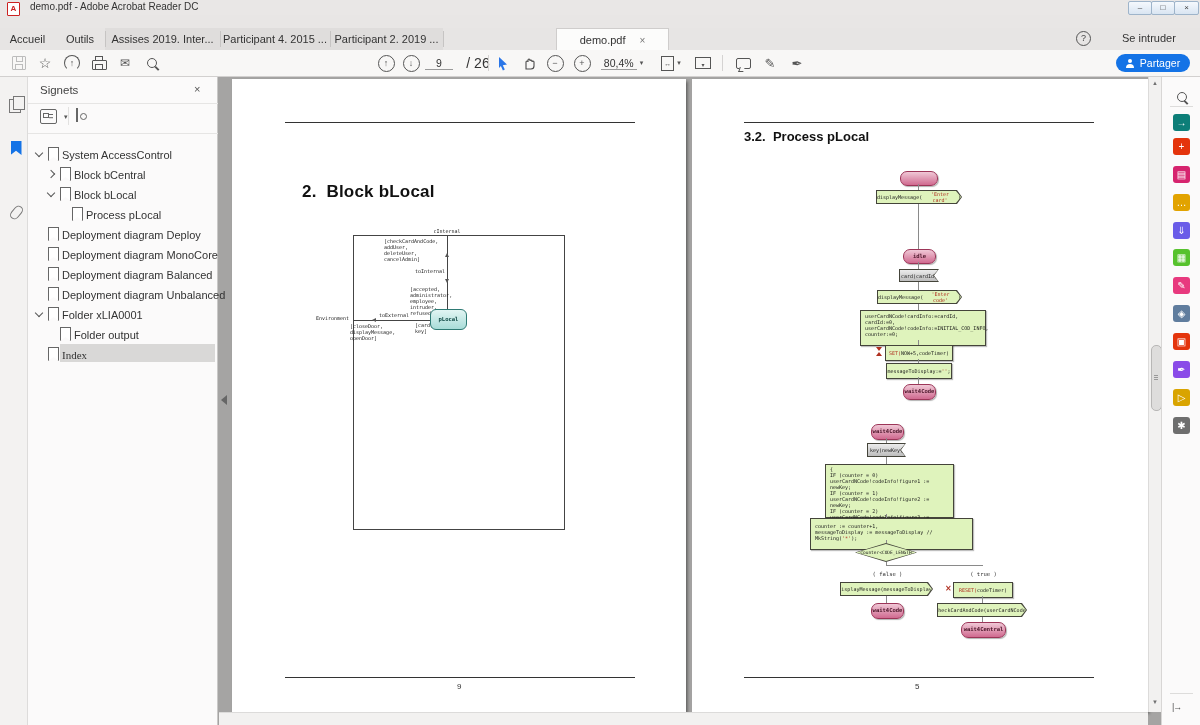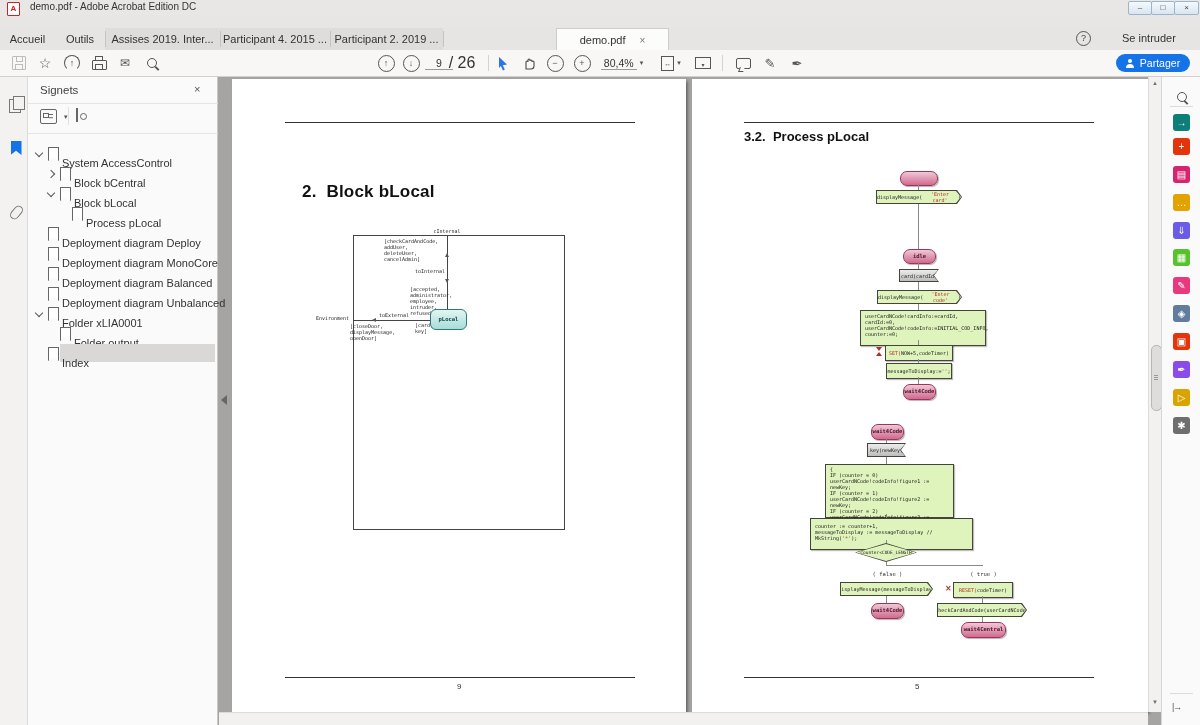--- a/index.html
+++ b/index.html
@@ -73,21 +73,21 @@
   .optico{position:relative;width:15px;height:13px;border:1.2px solid #666;border-radius:2px;}
   .optico::before{content:"";position:absolute;left:2px;top:3px;width:4px;height:3px;border:1px solid #666;}
   .optico::after{content:"";position:absolute;left:8px;top:3.5px;width:4px;height:1.2px;background:#666;box-shadow:0 3.2px 0 #666;}
   .bmsearch{position:relative;width:10px;height:13px;border:1.2px solid #666;}
   .bmsearch::after{content:"";position:absolute;left:3px;top:4px;width:5px;height:5px;border:1.2px solid #666;border-radius:50%;background:#fbfafa;}
   .brow{position:absolute;left:0;width:190px;height:18px;}
   .chevd{position:absolute;width:5px;height:5px;border-right:1.3px solid #555;border-bottom:1.3px solid #555;transform:rotate(45deg);top:5px;}
   .chevr{position:absolute;width:5px;height:5px;border-right:1.3px solid #555;border-bottom:1.3px solid #555;transform:rotate(-45deg);top:6px;}
   .bmico{position:absolute;top:2px;width:9px;height:12px;background:#fff;border:1px solid #666;
     clip-path:polygon(0 0,100% 0,100% 100%,50% 72%,0 100%);}
-  .blabel{position:absolute;top:12px;white-space:nowrap;}
+  .blabel{position:absolute;top:4px;white-space:nowrap;}
   .bsel{position:absolute;left:32px;top:-1px;width:155px;height:18px;background:#d9d8d7;}
   
   .handle{position:absolute;width:0;height:0;border-top:5px solid transparent;border-bottom:5px solid transparent;border-right:6px solid #666;}
 
   
   .page{position:absolute;top:2px;height:633px;background:#fff;box-shadow:1.5px 1.5px 3px rgba(0,0,0,.45);overflow:hidden;}
   .rule{position:absolute;height:1px;background:#333;}
   .h1{position:absolute;font-size:17px;font-weight:600;color:#111;white-space:pre;letter-spacing:.2px;}
   .h2{position:absolute;font-size:13px;font-weight:600;color:#111;white-space:pre;}
   .pnum{position:absolute;font-size:8px;color:#333;}
@@ -136,21 +136,21 @@
   .rdiv{position:absolute;left:8px;width:23px;height:1px;background:#dddcdb;}
   .expand{position:absolute;left:10px;top:625px;font-size:9px;color:#555;letter-spacing:-1px;}
 </style>
 </head>
 <body>
 
 <div id="screen">
 
   <div class="abs" id="titlebar">
     <span class="appico">A</span>
-    <span class="title">demo.pdf - Adobe Acrobat Edition DC</span>
+    <span class="title">demo.pdf - Adobe Acrobat Reader DC</span>
     <span class="winbtn" style="left:1128px;width:22px;">–</span>
     <span class="winbtn" style="left:1151px;width:22px;">□</span>
     <span class="winbtn" style="left:1174px;width:23px;">×</span>
   </div>
 
 
   <div class="abs" id="tabbar">
     <div class="navtab" style="left:0;width:55px;">Accueil</div>
     <div class="navtab" style="left:55px;width:50px;">Outils</div>
     <div class="doczone"></div>
@@ -187,21 +187,21 @@
 
     <div class="tico" style="left:376px;width:20px;">
         <span class="circ">↑</span>
       </div>
     <div class="tico" style="left:401px;width:20px;">
         <span class="circ">↓</span>
       </div>
     <div class="tico" style="left:426px;width:26px;">
         <span class="pagebox">9</span>
       </div>
-    <div class="tico" style="left:448px;width:28px;font-size:16px;color:#333;">/ 26</div>
+    <div class="tico" style="left:464px;width:28px;font-size:14px;color:#333;">/ 26</div>
     <div class="tsep" style="left:488px;"></div>
     <div class="tico" style="left:492px;width:20px;">
       <svg width="13" height="15" viewBox="0 0 13 15">
           <path d="M3 1 L11 8.6 L6.8 9.2 L8.8 13.6 L6.9 14.4 L4.9 10 L3 12 Z" fill="#2a76e8"></path>
         </svg>
     </div>
     <div class="tico" style="left:518px;width:22px;">
       <svg width="14" height="14" viewBox="0 0 14 14">
           <path d="M4 13 V6 a1 1 0 0 1 2 0 V4 a1 1 0 0 1 2 0 v1 a1 1 0 0 1 2 0 v1 a1 1 0 0 1 2 0 v4 c0 2 -1 3 -3 3 z" fill="none" stroke="#4a4a4a" stroke-width="1.1"></path>
         </svg>
@@ -303,21 +303,21 @@
         <span class="bmico" style="left:20px;"></span>
         <span class="blabel" style="left:34px;">Folder xLIA0001</span>
       </div>
       <div class="brow" style="top:248px;">
         <span class="bmico" style="left:32px;"></span>
         <span class="blabel" style="left:46px;">Folder output</span>
       </div>
       <div class="brow" style="top:268px;">
         <span class="bsel"></span>
         <span class="bmico" style="left:20px;"></span>
-        <span class="blabel" style="left:34px;">Index</span>
+        <span class="blabel" style="left:34px;font-family:Liberation Serif, serif;">Index</span>
       </div>
     </div>
 
     <span class="handle" style="left:221px;top:318px;"></span>
     <span class="handle" style="left:1163px;top:318px;"></span>
 
     <div class="page" style="left:232px;width:454px;">
       <div class="rule" style="left:53px;top:43px;width:350px;"></div>
       <div class="h1" style="left:70px;top:103px;">2.  Block bLocal</div>
 

